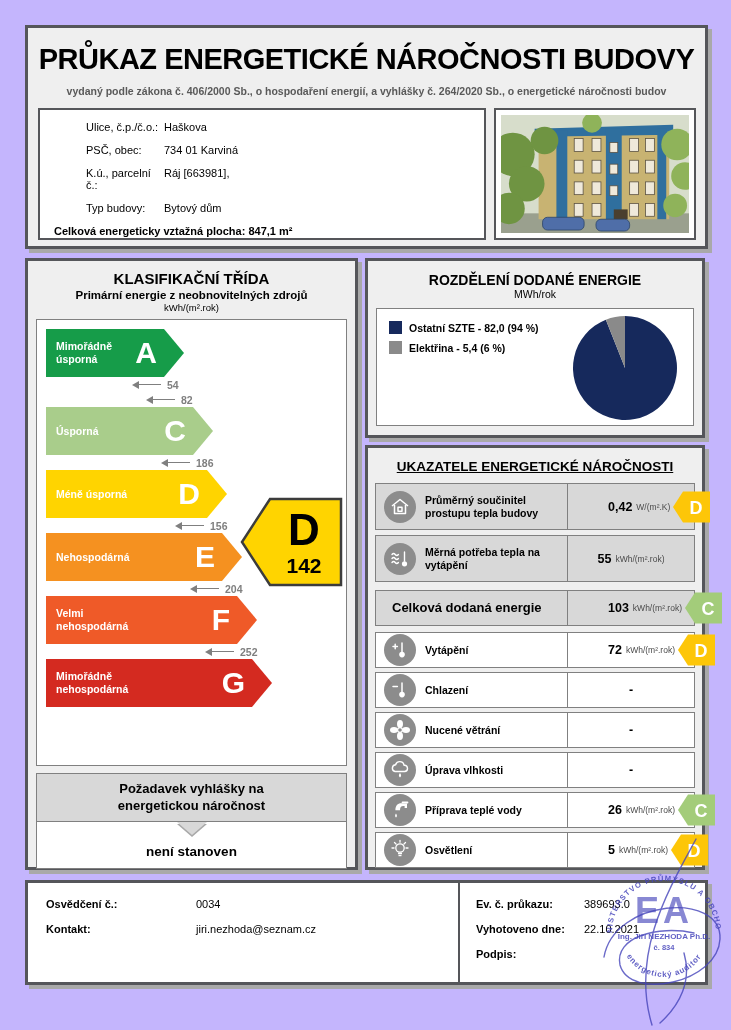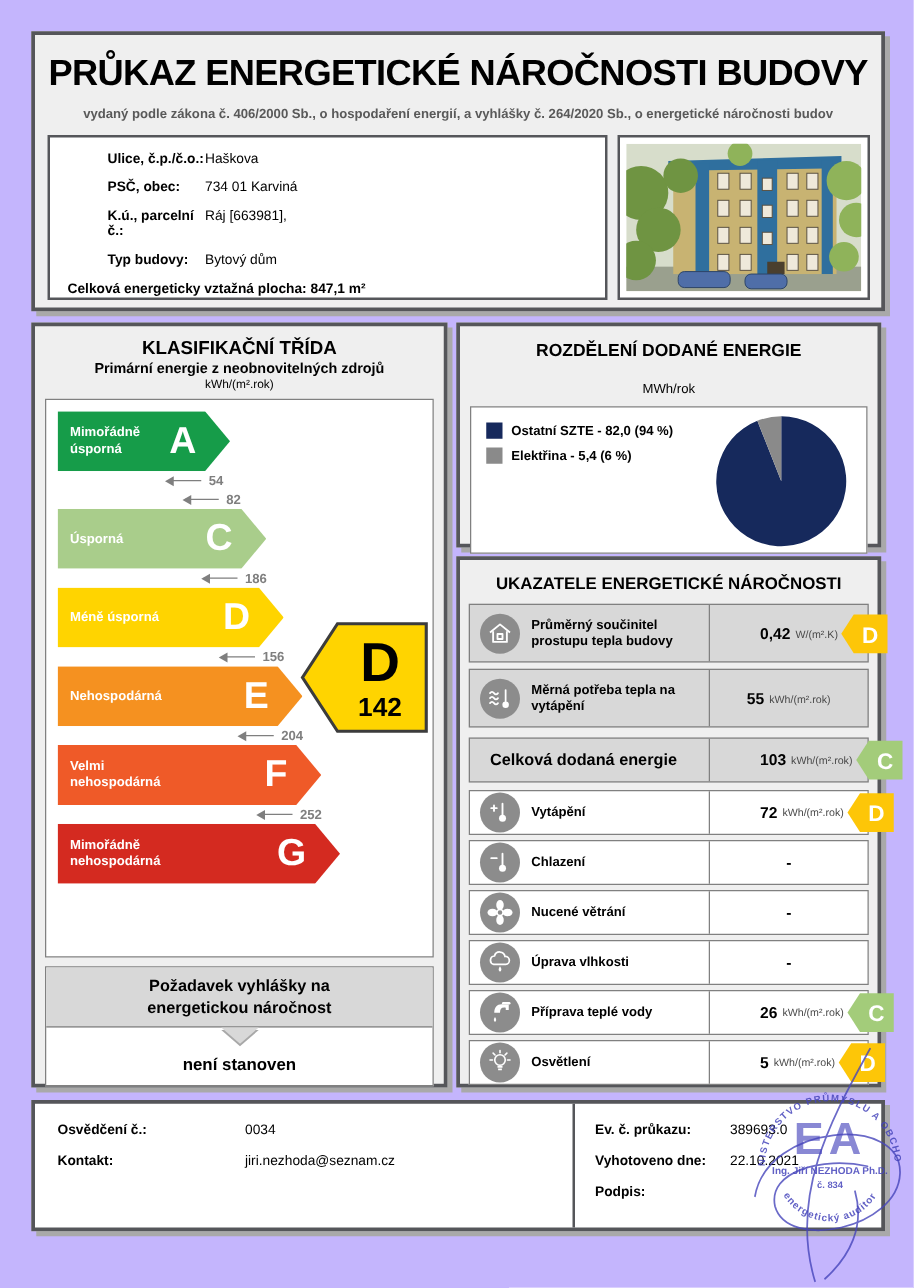--- a/index.html
+++ b/index.html
@@ -8,21 +8,21 @@
 
   .panel { position:absolute; border:3px solid #55565a; background:#efefef; box-shadow:4px 4px 0 #a9a9a9; }
 
   
   .box-top   { left:25px; top:25px; width:683px; height:224px; }
   .main-title { text-align:center; font-size:29px; font-weight:bold; letter-spacing:-0.5px; margin-top:15px; }
   .main-sub   { text-align:center; font-size:10.5px; font-weight:bold; color:#595959; margin-top:9px; }
 
   .addr-box { position:absolute; left:10px; top:80px; width:448px; height:132px; background:#fff; border:2px solid #55565a; padding:11px 14px; }
   .addr-row { display:flex; font-size:11px; margin-bottom:11px; }
-  .addr-row .lbl { font-weight:bold; width:110px; flex:none;padding-left:32px; }
+  .addr-row .lbl { font-weight:normal; width:110px; flex:none;padding-left:32px; }
   .addr-area { font-size:11px; font-weight:bold; margin-top:2px; }
 
   .photo-box { position:absolute; left:466px; top:80px; width:202px; height:132px; background:#fff; border:2px solid #55565a; padding:5px; }
   .photo-box svg { display:block; width:100%; height:100%; }
 
   
   .box-class { left:25px; top:258px; width:333px; height:612px; }
   .panel-title   { text-align:center; font-size:15px; font-weight:bold; margin-top:9px; }
   .panel-sub     { text-align:center; font-size:11.5px; font-weight:bold; margin-top:2px; }
   .panel-unit    { text-align:center; font-size:9.5px; margin-top:1px; }
@@ -59,31 +59,31 @@
                font-size:13px; font-weight:bold; line-height:1.25; padding:0 48px; }
   .req-notch { position:absolute; left:50%; top:48px; transform:translateX(-50%);
                border-left:15px solid transparent; border-right:15px solid transparent; border-top:13px solid #d8d8d8; }
   .req-notch-border { position:absolute; left:50%; top:50px; transform:translateX(-50%);
                border-left:15px solid transparent; border-right:15px solid transparent; border-top:13px solid #a8a8a8; z-index:-0; }
   .req-value { text-align:center; font-size:13.5px; font-weight:bold; margin-top:22px; }
 
   
   .box-pie { left:365px; top:258px; width:340px; height:180px; }
   .pie-title { text-align:center; font-size:14px; font-weight:bold; margin-top:11px; }
-  .pie-unit  { text-align:center; font-size:10.5px; margin-top:17px; }
+  .pie-unit  { text-align:center; font-size:10.5px; margin-top:0; }
   .pie-box { position:relative; margin:8px 8px 0 8px; background:#fff; border:1.5px solid #808080; height:118px; }
   .legend { position:absolute; left:12px; top:12px; }
   .legend-row { display:flex; align-items:center; gap:7px; margin-bottom:7px; }
   .swatch { width:13px; height:13px; flex:none; }
   .legend-label { font-size:10.5px; font-weight:bold; }
   .pie-svg { position:absolute; right:12px; top:3px; }
 
   
   .box-ind { left:365px; top:445px; width:340px; height:425px; }
-  .ind-title { text-align:center; font-size:13.5px; font-weight:bold; margin:11px 0 9px 0; }
+  .ind-title { text-align:center; font-size:13.5px; font-weight:bold; margin:11px 0 9px 0;text-decoration:underline; }
   .ind-row { display:flex; align-items:stretch; border:1.5px solid #808080; margin:0 7px 4px 7px; background:#fff; }
   .ind-row.gray { background:#d8d8d8; }
   .row-h46 { height:47px; } .row-h36 { height:36px; }
   .mb5 { margin-bottom:5px !important; } .mb8 { margin-bottom:8px !important;justify-content:flex-end; } .mb6 { margin-bottom:6px !important; }
   .ind-main { display:flex; align-items:center; gap:9px; padding-left:8px; width:192px; flex:none; border-right:1.5px solid #808080; }
   .ind-icon { width:32px; height:32px; border-radius:50%; background:#8c8c8c; flex:none;
               display:flex; align-items:center; justify-content:center; }
   .ind-icon svg { width:22px; height:22px; }
   .ind-label { font-size:10.5px; font-weight:bold; line-height:1.2; }
   .ind-label.big { font-size:13px; padding-left:8px; }

